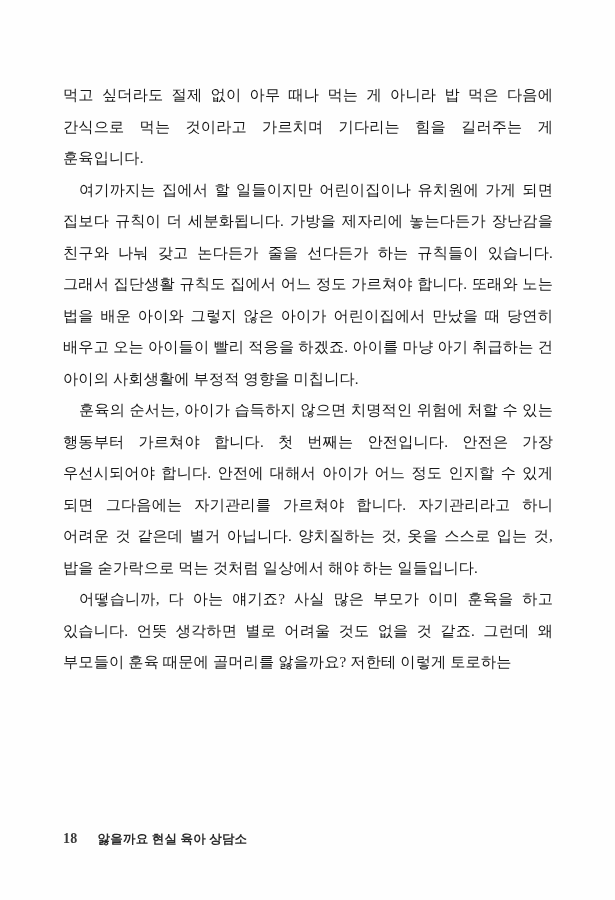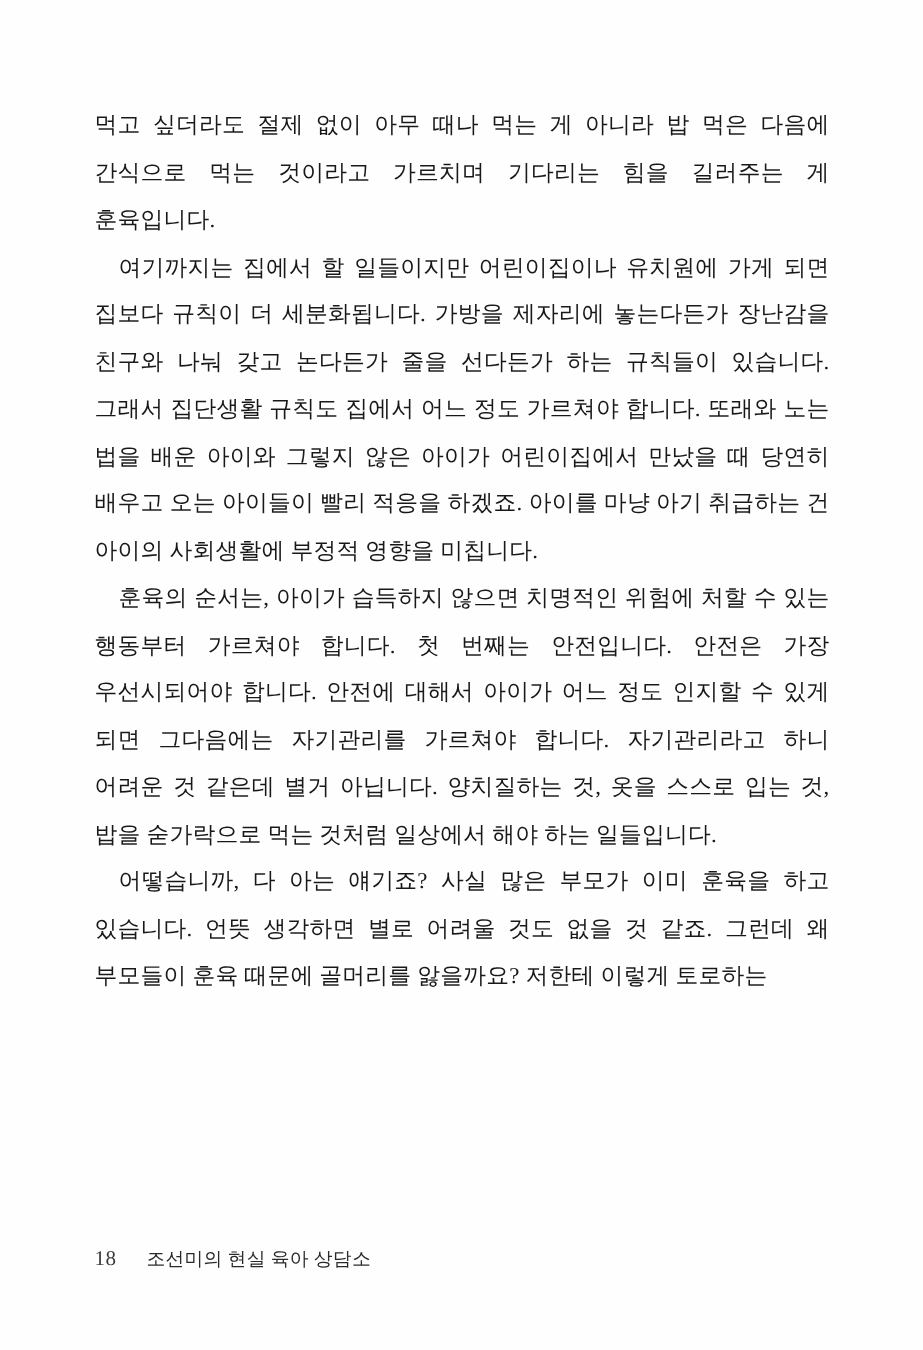--- a/index.html
+++ b/index.html
@@ -17,43 +17,44 @@
   .page {
     position: relative;
     width: 615px;
     height: 900px;
     box-sizing: border-box;
     background: #fefefe;
   }
   .text-block {
     position: absolute;
     left: 63px;
-    top: 68px;
+    top: 79px;
     width: 490px;
   }
   .para {
     margin: 0 0 0 0;
     font-size: 15.2px;
     line-height: 31.5px;
     text-align: justify;
     text-justify: inter-character;
     letter-spacing: 0.15px;
     word-break: keep-all;
     color: #181818;
   }
   .para.indent {
     text-indent: 1.05em;
   }
   .footer {
     position: absolute;
     left: 63px;
     bottom: 52px;
     display: flex;
-    align-items: center;
+    align-items: flex-start;
     gap: 20px;
+    font-weight: bold;
   }
   .folio {
     font-size: 14px;
     color: #3a3a3a;
     letter-spacing: 0.3px;
   }
   .running-title {
     font-size: 12.5px;
     color: #2a2a2a;
     letter-spacing: 0.2px;
@@ -66,16 +67,16 @@
 
   <div class="text-block">
     <p class="para">먹고 싶더라도 절제 없이 아무 때나 먹는 게 아니라 밥 먹은 다음에 간식으로 먹는 것이라고 가르치며 기다리는 힘을 길러주는 게 훈육입니다.</p>
     <p class="para indent">여기까지는 집에서 할 일들이지만 어린이집이나 유치원에 가게 되면 집보다 규칙이 더 세분화됩니다. 가방을 제자리에 놓는다든가 장난감을 친구와 나눠 갖고 논다든가 줄을 선다든가 하는 규칙들이 있습니다. 그래서 집단생활 규칙도 집에서 어느 정도 가르쳐야 합니다. 또래와 노는 법을 배운 아이와 그렇지 않은 아이가 어린이집에서 만났을 때 당연히 배우고 오는 아이들이 빨리 적응을 하겠죠. 아이를 마냥 아기 취급하는 건 아이의 사회생활에 부정적 영향을 미칩니다.</p>
     <p class="para indent">훈육의 순서는, 아이가 습득하지 않으면 치명적인 위험에 처할 수 있는 행동부터 가르쳐야 합니다. 첫 번째는 안전입니다. 안전은 가장 우선시되어야 합니다. 안전에 대해서 아이가 어느 정도 인지할 수 있게 되면 그다음에는 자기관리를 가르쳐야 합니다. 자기관리라고 하니 어려운 것 같은데 별거 아닙니다. 양치질하는 것, 옷을 스스로 입는 것, 밥을 숟가락으로 먹는 것처럼 일상에서 해야 하는 일들입니다.</p>
     <p class="para indent">어떻습니까, 다 아는 얘기죠? 사실 많은 부모가 이미 훈육을 하고 있습니다. 언뜻 생각하면 별로 어려울 것도 없을 것 같죠. 그런데 왜 부모들이 훈육 때문에 골머리를 앓을까요? 저한테 이렇게 토로하는</p>
   </div>
 
   <div class="footer">
     <span class="folio">18</span>
-    <span class="running-title">조선미의 현실 육아 상담소</span>
+    <span class="running-title">앓을까요 현실 육아 상담소</span>
   </div>
 
 </div>
 
 </body></html>

